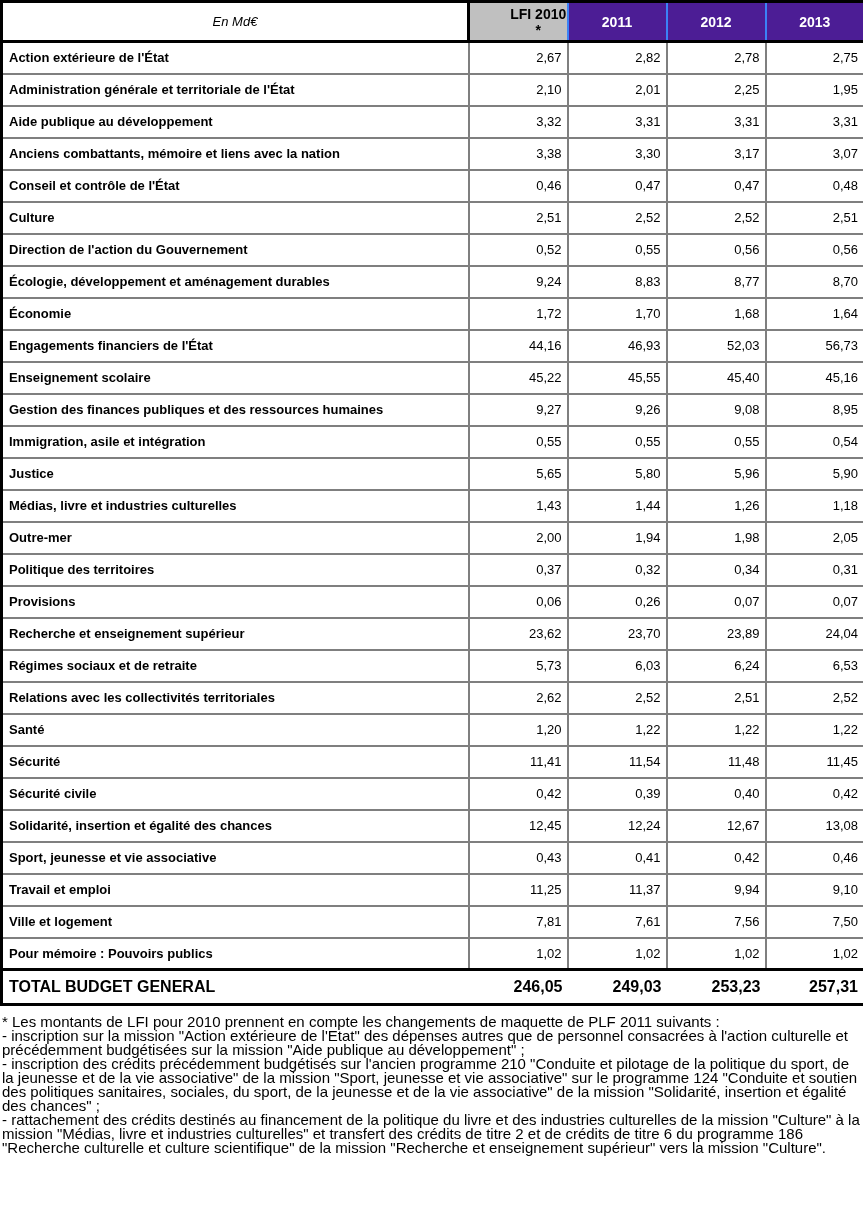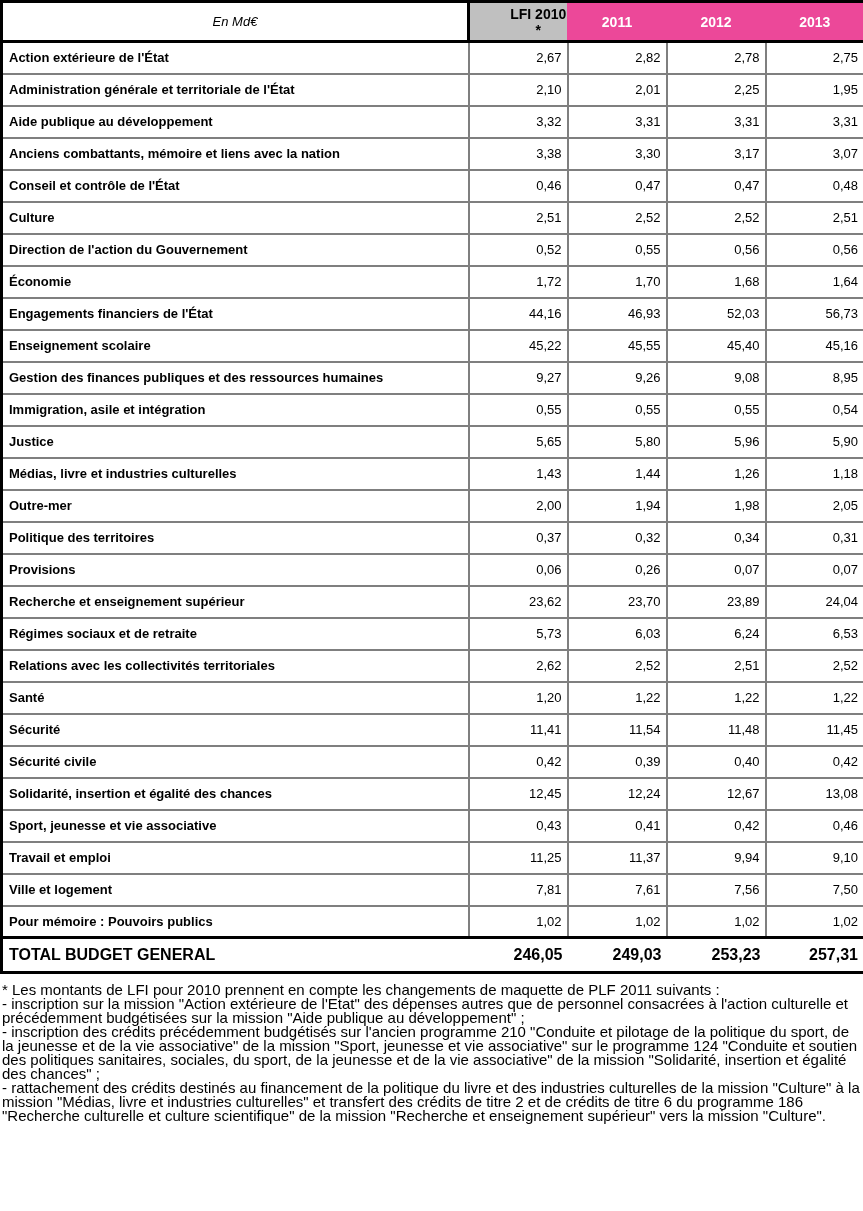--- a/index.html
+++ b/index.html
@@ -42,23 +42,23 @@
     font-size: 13px;
     color: #000000;
   }
   th.lfi-cell {
     background: #c0c0c0;
     color: #000000;
     border-left: 3px solid #000000;
     padding-left: 40px;
   }
   th.year-cell {
-    background: #ec4899;
+    background: #4c1d95;
     color: #ffffff;
-    border-left: 2px solid #ec4899;
+    border-left: 2px solid #3b82f6;
   }
 
   
   tbody tr { height: 32px; }
   tbody td {
     border: 2px solid #7f7f7f;
     vertical-align: middle;
     padding: 0;
     font-size: 13px;
     overflow: hidden;
@@ -160,20 +160,27 @@
           <td class="value-cell">2,51</td>
         </tr>
         <tr>
           <td class="label-cell">Direction de l'action du Gouvernement</td>
           <td class="value-cell">0,52</td>
           <td class="value-cell">0,55</td>
           <td class="value-cell">0,56</td>
           <td class="value-cell">0,56</td>
         </tr>
         <tr>
+          <td class="label-cell">Écologie, développement et aménagement durables</td>
+          <td class="value-cell">9,24</td>
+          <td class="value-cell">8,83</td>
+          <td class="value-cell">8,77</td>
+          <td class="value-cell">8,70</td>
+        </tr>
+        <tr>
           <td class="label-cell">Économie</td>
           <td class="value-cell">1,72</td>
           <td class="value-cell">1,70</td>
           <td class="value-cell">1,68</td>
           <td class="value-cell">1,64</td>
         </tr>
         <tr>
           <td class="label-cell">Engagements financiers de l'État</td>
           <td class="value-cell">44,16</td>
           <td class="value-cell">46,93</td>

